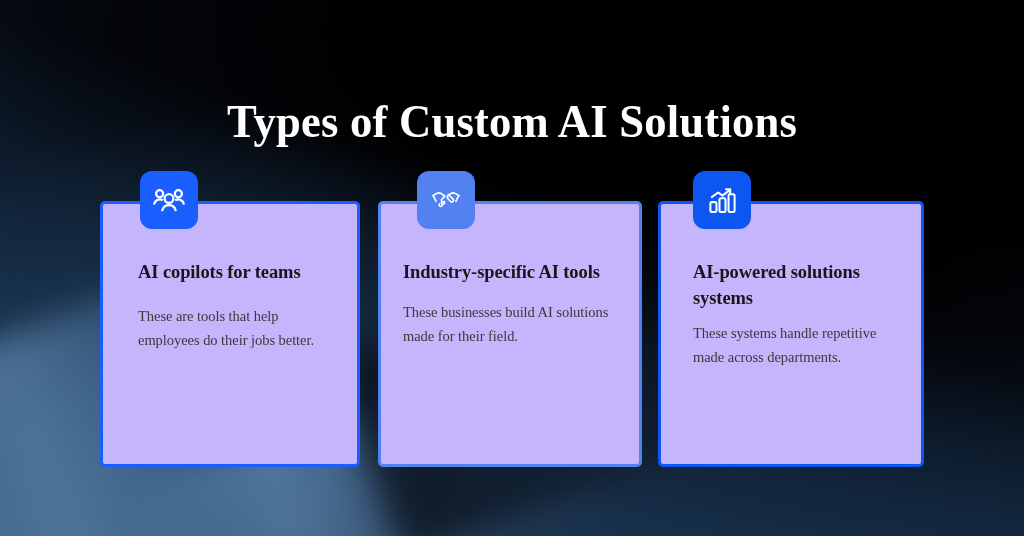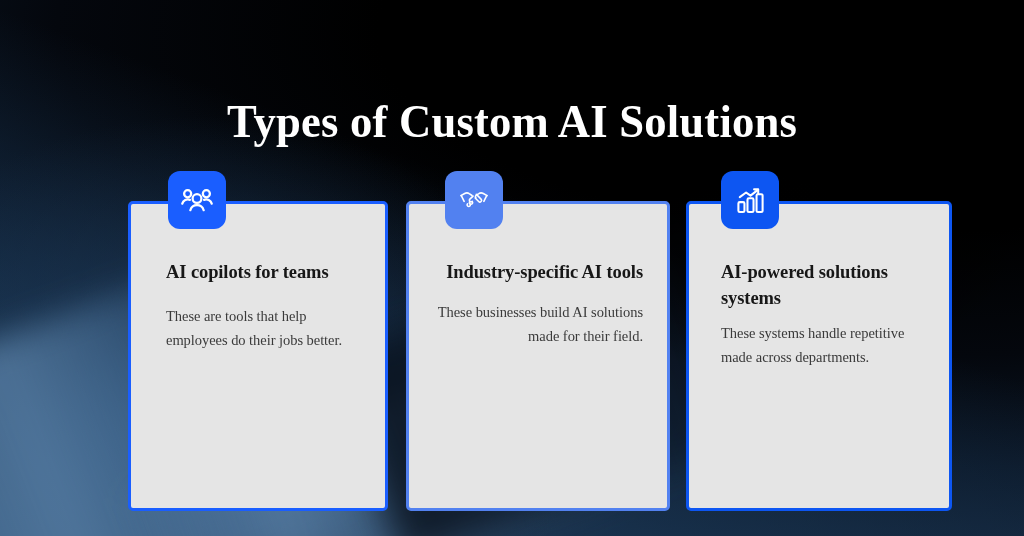--- a/index.html
+++ b/index.html
@@ -117,34 +117,33 @@
     position: absolute;
     top: 201px;
     left: 100px;
     width: 824px;
     height: 266px;
   }
 
   .card {
     position: absolute;
     top: 0;
-    height: 310px;
-    background: #e5e5e5;
+    height: 266px;
+    background: #c4b5fd;
     border-radius: 5px;
     box-sizing: border-box;
-    margin-left: 28px;
   }
   .card.c0 { left: 0px;   width: 260px; border: 3px solid var(--accent); }
   .card.c1 { left: 278px; width: 264px; border: 3px solid var(--accent); }
   .card.c2 { left: 558px; width: 266px; border: 3px solid var(--accent); }
 
   .card-body {
     padding: 56px 22px 0 35px;
   }
-  .card.c1 .card-body { padding-left: 22px; padding-right: 24px; text-align: right; }
+  .card.c1 .card-body { padding-left: 22px; padding-right: 24px; }
   .card.c2 .card-body { padding-left: 32px; padding-right: 16px; }
 
   .card-heading {
     font-family: "Liberation Serif", "DejaVu Serif", serif;
     font-weight: 700;
     font-size: 18.5px;
     line-height: 1.38;
     color: #171717;
     margin: 0 0 14px 0;
     letter-spacing: -0.1px;

